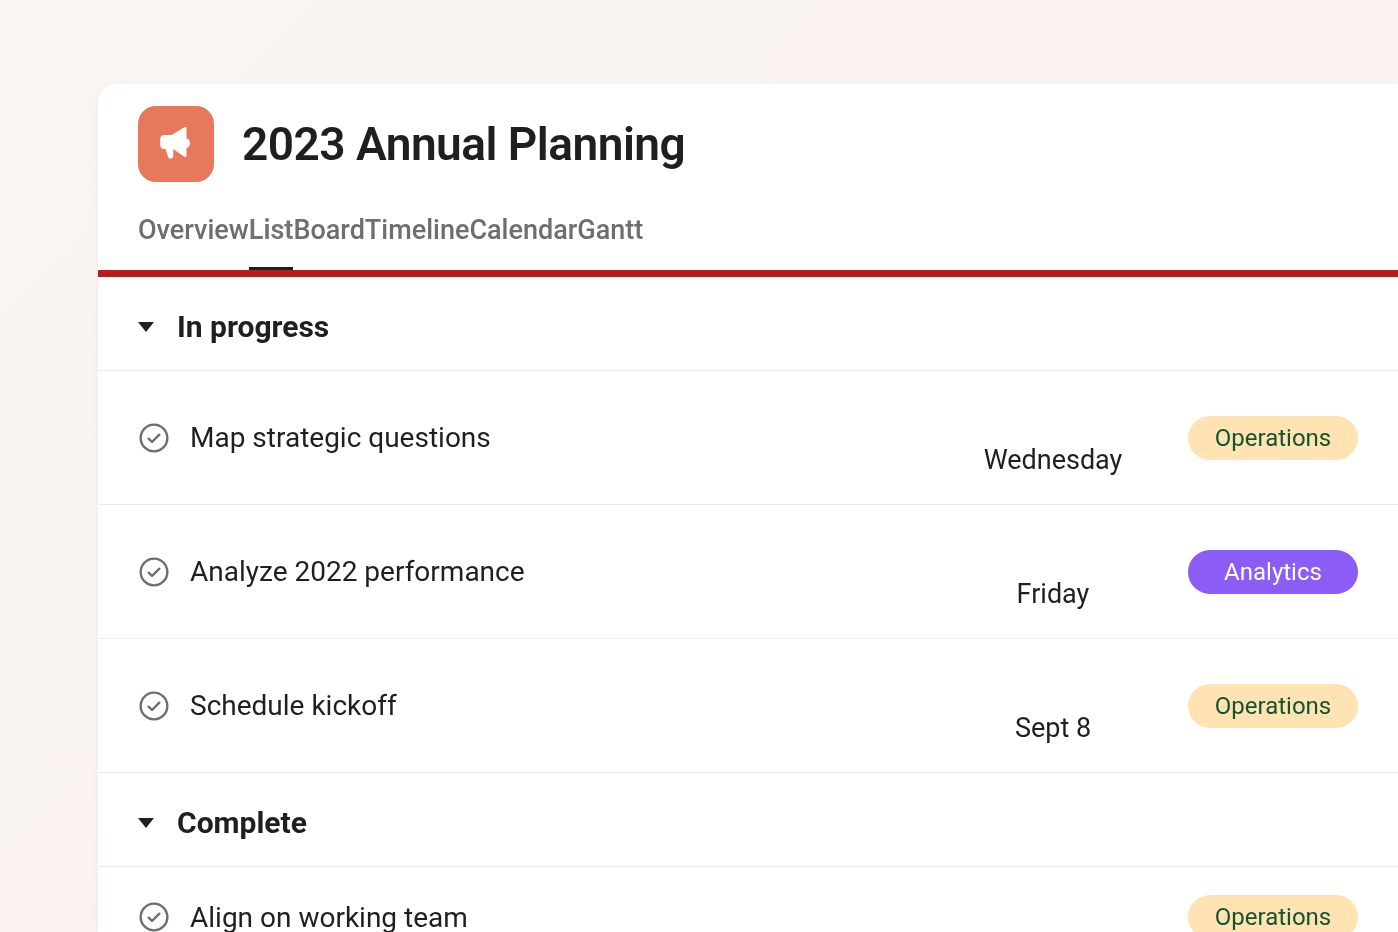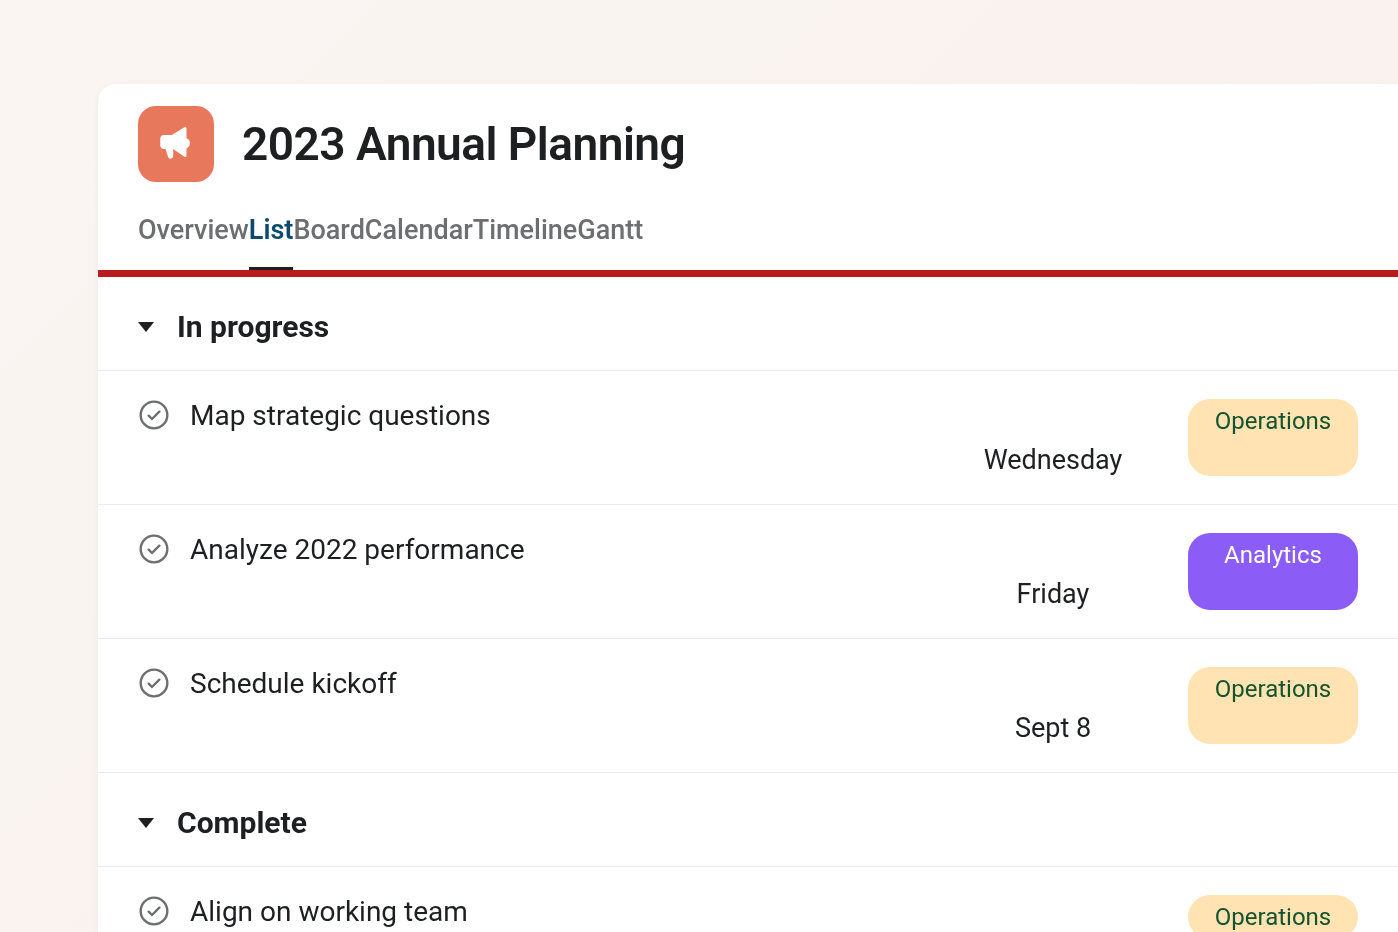--- a/index.html
+++ b/index.html
@@ -60,21 +60,21 @@
     }
     .tab {
       font-size: 27px;
       font-weight: 500;
       color: #6d6e6f;
       padding-bottom: 24px;
       cursor: pointer;
       position: relative;
     }
     .tab.active {
-      color: #0c4a6e;
+      color: #737373;
       font-weight: 600;
     }
     .tab.active::after {
       content: "";
       position: absolute;
       bottom: 0;
       left: 0;
       right: 0;
       height: 3px;
       background: #1e1f21;
@@ -93,20 +93,21 @@
       border-right: 8px solid transparent;
       border-top: 10px solid #1e1f21;
     }
     .section-title {
       font-size: 30px;
       font-weight: 700;
       color: #1e1f21;
     }
     .task-row {
       display: flex;
+      align-items: center;
       padding: 28px 40px;
       border-bottom: 1px solid #edeae9;
       gap: 20px;
     }
     .check-icon {
       width: 32px;
       height: 32px;
       flex-shrink: 0;
     }
     .check-icon svg {
@@ -167,22 +168,22 @@
           </svg>
       </span>
     </div>
     <h1 class="project-title">2023 Annual Planning</h1>
   </div>
 
   <div class="tabs">
     <div class="tab">Overview</div>
     <div class="tab active">List</div>
     <div class="tab">Board</div>
+    <div class="tab">Timeline</div>
     <div class="tab">Calendar</div>
-    <div class="tab">Timeline</div>
     <div class="tab">Gantt</div>
   </div>
 
   <div class="section-header">
     <span class="caret-icon"></span>
     <span class="section-title">In progress</span>
   </div>
 
   <div class="task-row">
     <span class="check-icon">

